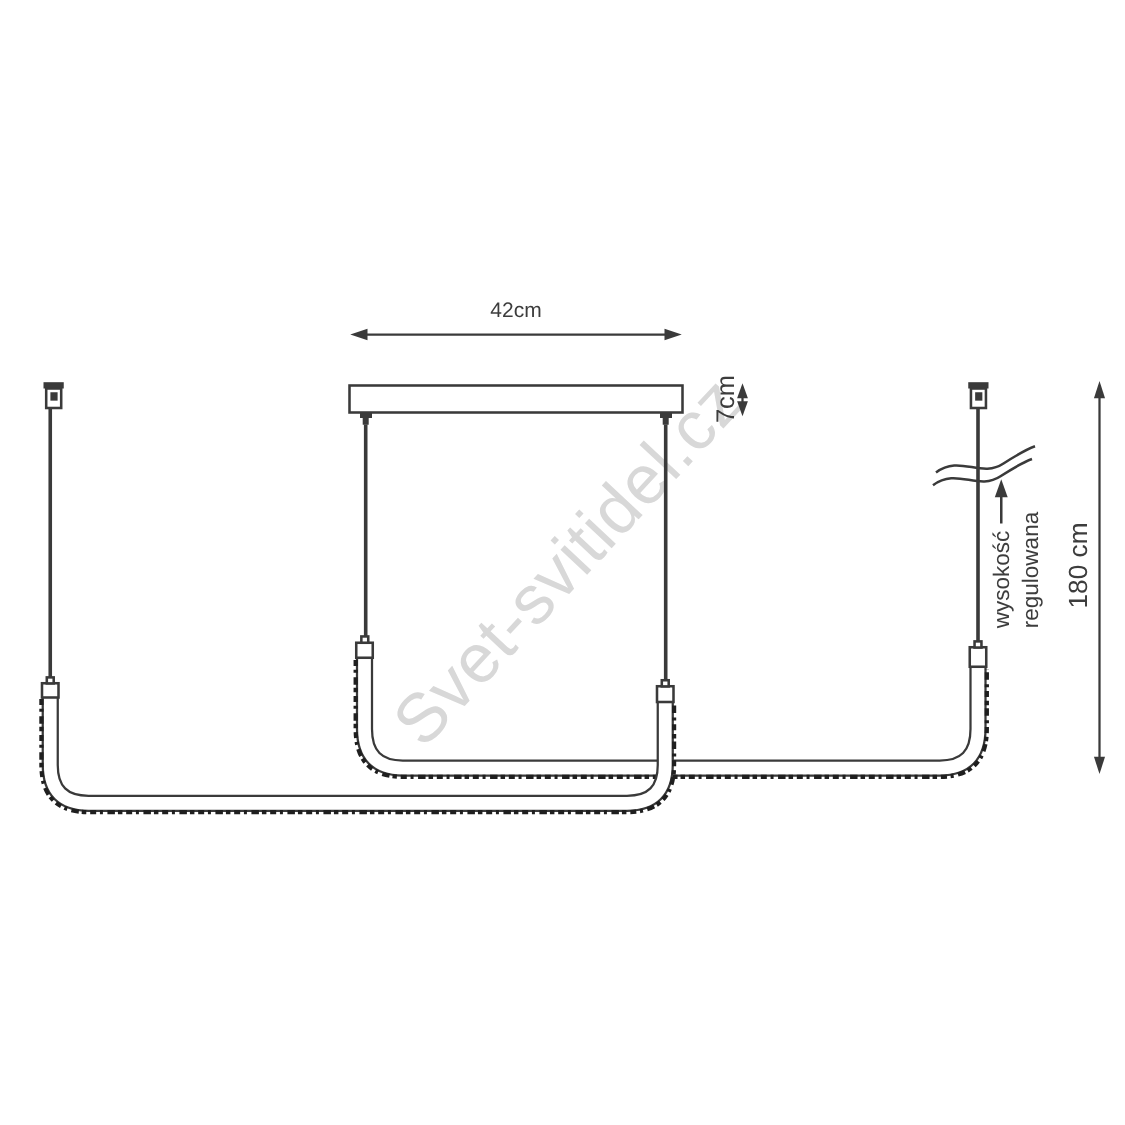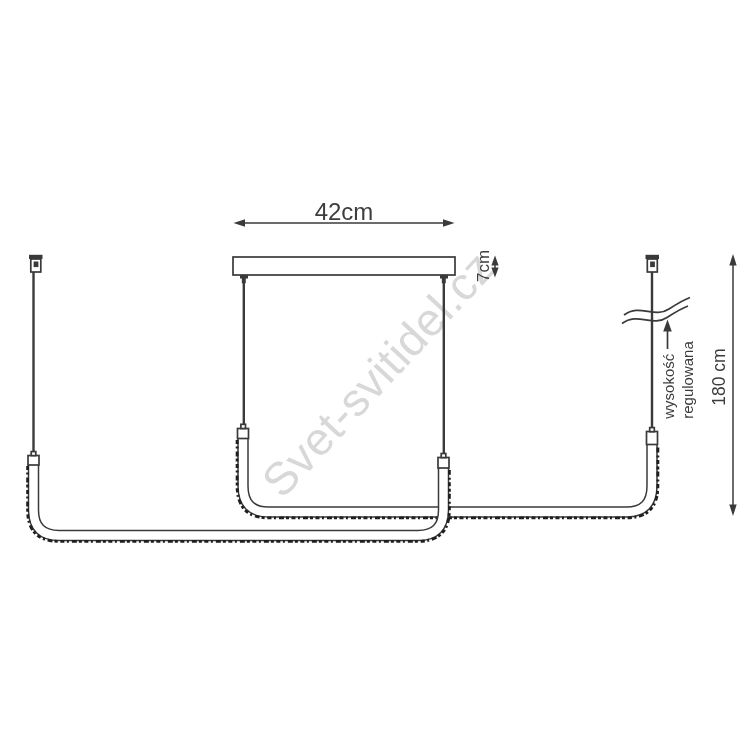--- a/index.html
+++ b/index.html
@@ -28,21 +28,21 @@
   .wire   {stroke:var(--line,#3a3a3a);stroke-width:2.4;fill:none;}
   .fillg  {fill:var(--line,#3a3a3a);stroke:none;}
   .whitebox{fill:#fff;stroke:var(--line,#3a3a3a);stroke-width:1.7;}
   .tube-outer{stroke:var(--line,#3a3a3a);stroke-width:11.5;fill:none;}
   .tube-inner{stroke:#fff;stroke-width:8.5;fill:none;}
   .tube-texture{stroke:var(--texture,#1f1f1f);stroke-width:2.8;fill:none;
                 stroke-dasharray:4 2.5 2 3 5 2 3 2.5;}
 
   
   .lbl{position:absolute;color:var(--text,#3d3d3d);z-index:3;white-space:nowrap;}
-  .lbl-42{left:233px;top:198px;width:222px;text-align:center;font-size:24px;}
+  .lbl-42{left:233px;top:198px;width:222px;text-align:center;font-size:14px;}
   .lbl-7{left:484px;top:266px;transform:translate(-50%,-50%) rotate(-90deg);font-size:17px;}
   .lbl-180{left:719px;top:377px;transform:translate(-50%,-50%) rotate(-90deg);font-size:17.5px;}
   .lbl-note{left:678px;top:380px;transform:translate(-50%,-50%) rotate(-90deg);
             font-size:15px;line-height:1.28;text-align:left;}
   .lbl-note span{display:block;}
 </style>
 </head>
 <body>
 
 <div class="stage">

